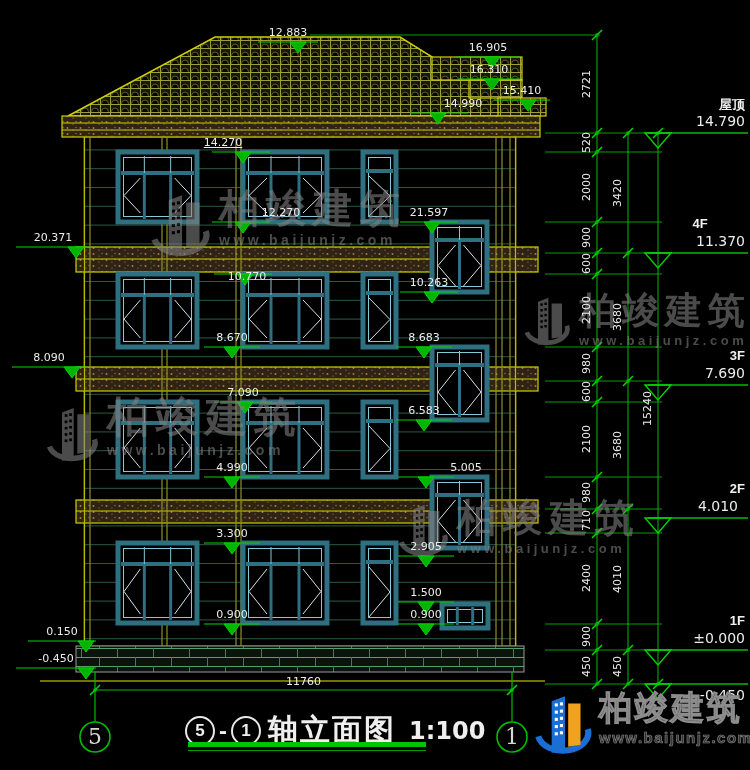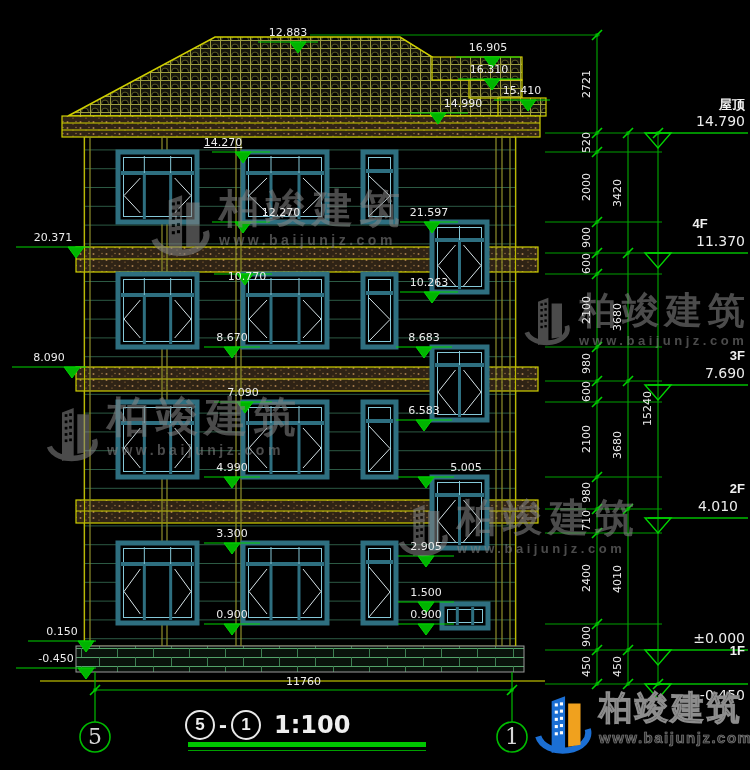--- a/index.html
+++ b/index.html
@@ -392,20 +392,21 @@
     <div>
       <div class="wm-brand" style="font-size:39px;">柏竣建筑</div>
       <div class="wm-url" style="font-size:13px;">www.baijunjz.com</div>
     </div>
   </div>
 
   <div id="titlebar">
     <span class="tcirc">5</span>
     <span class="tdash">-</span>
     <span class="tcirc">1</span>
+    <span class="tmain">轴立面图</span>
     <span class="tscale">1:100</span>
   </div>
   <div class="trule1"></div>
   <div class="trule2"></div>
 
   <div id="footer-logo">
     <svg width="58" height="66" viewBox="0 0 56 64">
       <path d="M4 44 A24 17 0 1 0 52 37" stroke="#1b6fd4" stroke-width="6" fill="none"></path>
       <path d="M17 10 L30 5 L30 56 L17 60 Z" fill="#1b6fd4"></path>
       <path d="M33 12 L45 12 L45 52 L33 54 Z" fill="#f0a11e"></path>
@@ -474,19 +475,19 @@
     <div class="dimv" style="left:610px;top:650px;height:34px;">450</div>
     <div class="dimv" style="left:640px;top:133px;height:551px;">15240</div>
     <div class="lvl-label" style="left:655px;top:96px;">屋顶</div>
     <div class="lvl-value" style="left:655px;top:113px;">14.790</div>
     <div class="lvl-label" style="left:655px;top:216px;text-align:center;">4F</div>
     <div class="lvl-value" style="left:655px;top:233px;">11.370</div>
     <div class="lvl-label" style="left:655px;top:348px;">3F</div>
     <div class="lvl-value" style="left:655px;top:365px;">7.690</div>
     <div class="lvl-label" style="left:655px;top:481px;">2F</div>
     <div class="lvl-value" style="left:648px;top:498px;">4.010</div>
-    <div class="lvl-label" style="left:655px;top:613px;margin-top:30px;">1F</div>
+    <div class="lvl-label" style="left:655px;top:613px;">1F</div>
     <div class="lvl-value" style="left:655px;top:630px;">±0.000</div>
     <div class="lvl-value" style="left:655px;top:687px;">-0.450</div>
     <div class="lbl" style="left:303.5px;top:676px;">11760</div>
     <div class="axis-num" style="left:95px;top:737px;">5</div>
     <div class="axis-num" style="left:512px;top:737px;">1</div>
   </div>
 
 </body></html>

